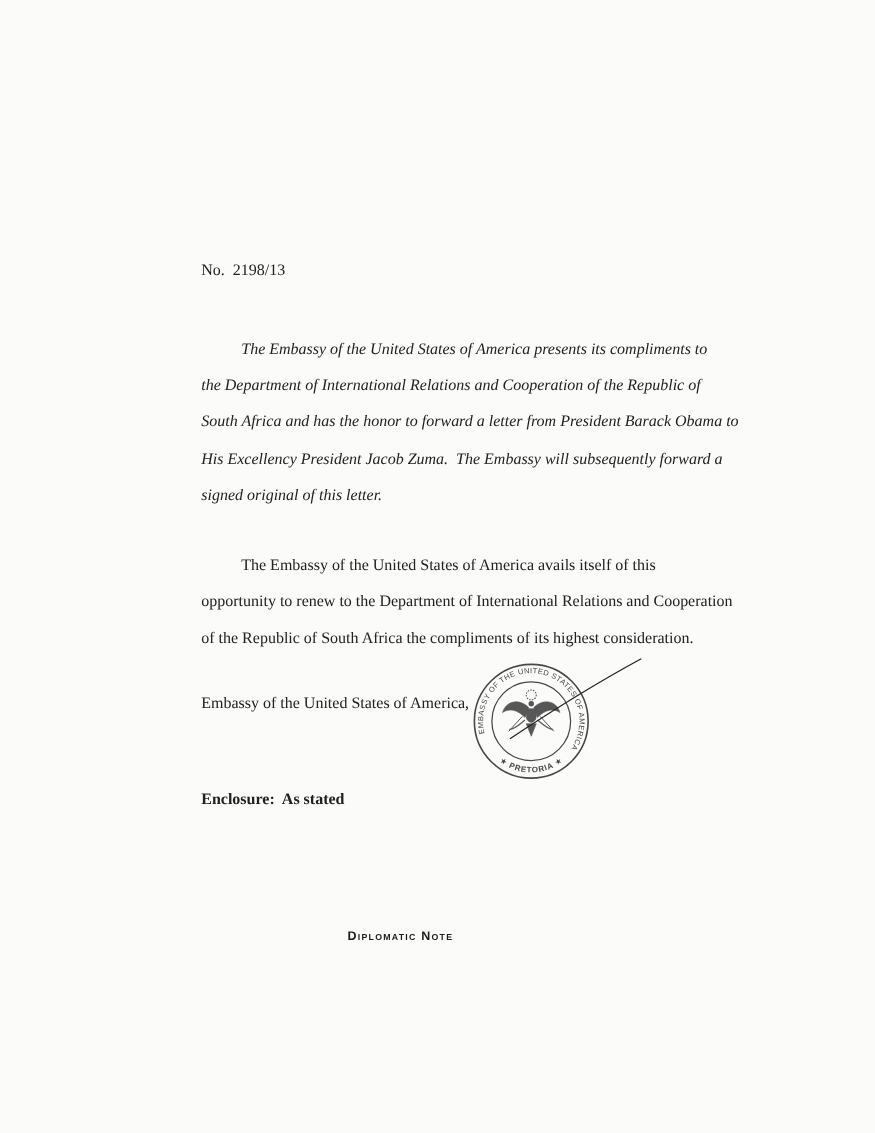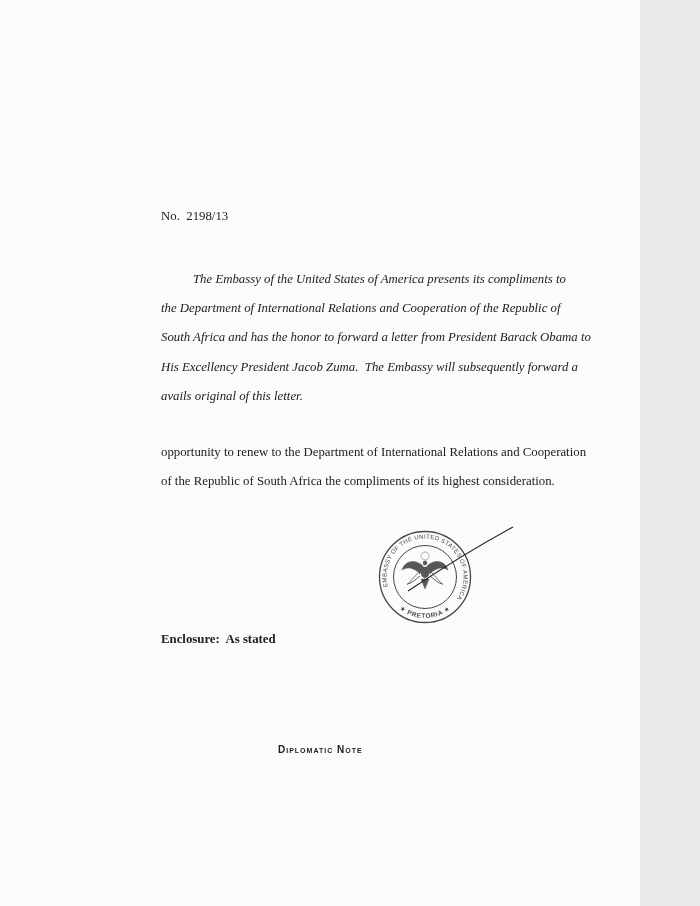--- a/index.html
+++ b/index.html
@@ -1,19 +1,19 @@
 <!DOCTYPE html>
 <html><head>
 <meta charset="utf-8">
 <style>
   * { margin: 0; padding: 0; box-sizing: border-box; }
   html, body { background: #e9e9e9; }
   .page {
     position: relative;
-    width: 640px;
+    width: 700px;
     height: 906px;
     background: #fbfbfa;
     overflow: hidden;
     font-family: "Liberation Serif", "DejaVu Serif", serif;
     color: #212121;
   }
   .textblock {
     position: absolute;
     font-size: 12.8px;
     line-height: 29.2px;
@@ -62,29 +62,31 @@
 
   <div class="textblock" style="left:161px; top:202px;">
     <div class="line">No.  2198/13</div>
   </div>
 
   <div class="textblock" style="left:161px; top:265px;font-style:italic;">
     <div class="line indent">The Embassy of the United States of America presents its compliments to</div>
     <div class="line">the Department of International Relations and Cooperation of the Republic of</div>
     <div class="line">South Africa and has the honor to forward a letter from President Barack Obama to</div>
     <div class="line">His Excellency President Jacob Zuma.  The Embassy will subsequently forward a</div>
-    <div class="line">avails original of this letter.</div>
+    <div class="line">signed original of this letter.</div>
   </div>
 
   <div class="textblock" style="left:161px; top:438px;">
+    <div class="line indent">The Embassy of the United States of America avails itself of this</div>
     <div class="line">opportunity to renew to the Department of International Relations and Cooperation</div>
     <div class="line">of the Republic of South Africa the compliments of its highest consideration.</div>
   </div>
 
   <div class="textblock" style="left:161px; top:548px;">
+    <div class="line">Embassy of the United States of America,</div>
   </div>
 
   <div class="textblock" style="left:161px; top:625px;font-weight:bold;">
     <div class="line">Enclosure:  As stated</div>
   </div>
 
   <div class="seal-wrap">
     <svg width="150" height="112" viewBox="0 0 150 112">
 
       <circle cx="55" cy="62" r="45.5" fill="none" stroke="#474747" stroke-width="1.3"></circle>

